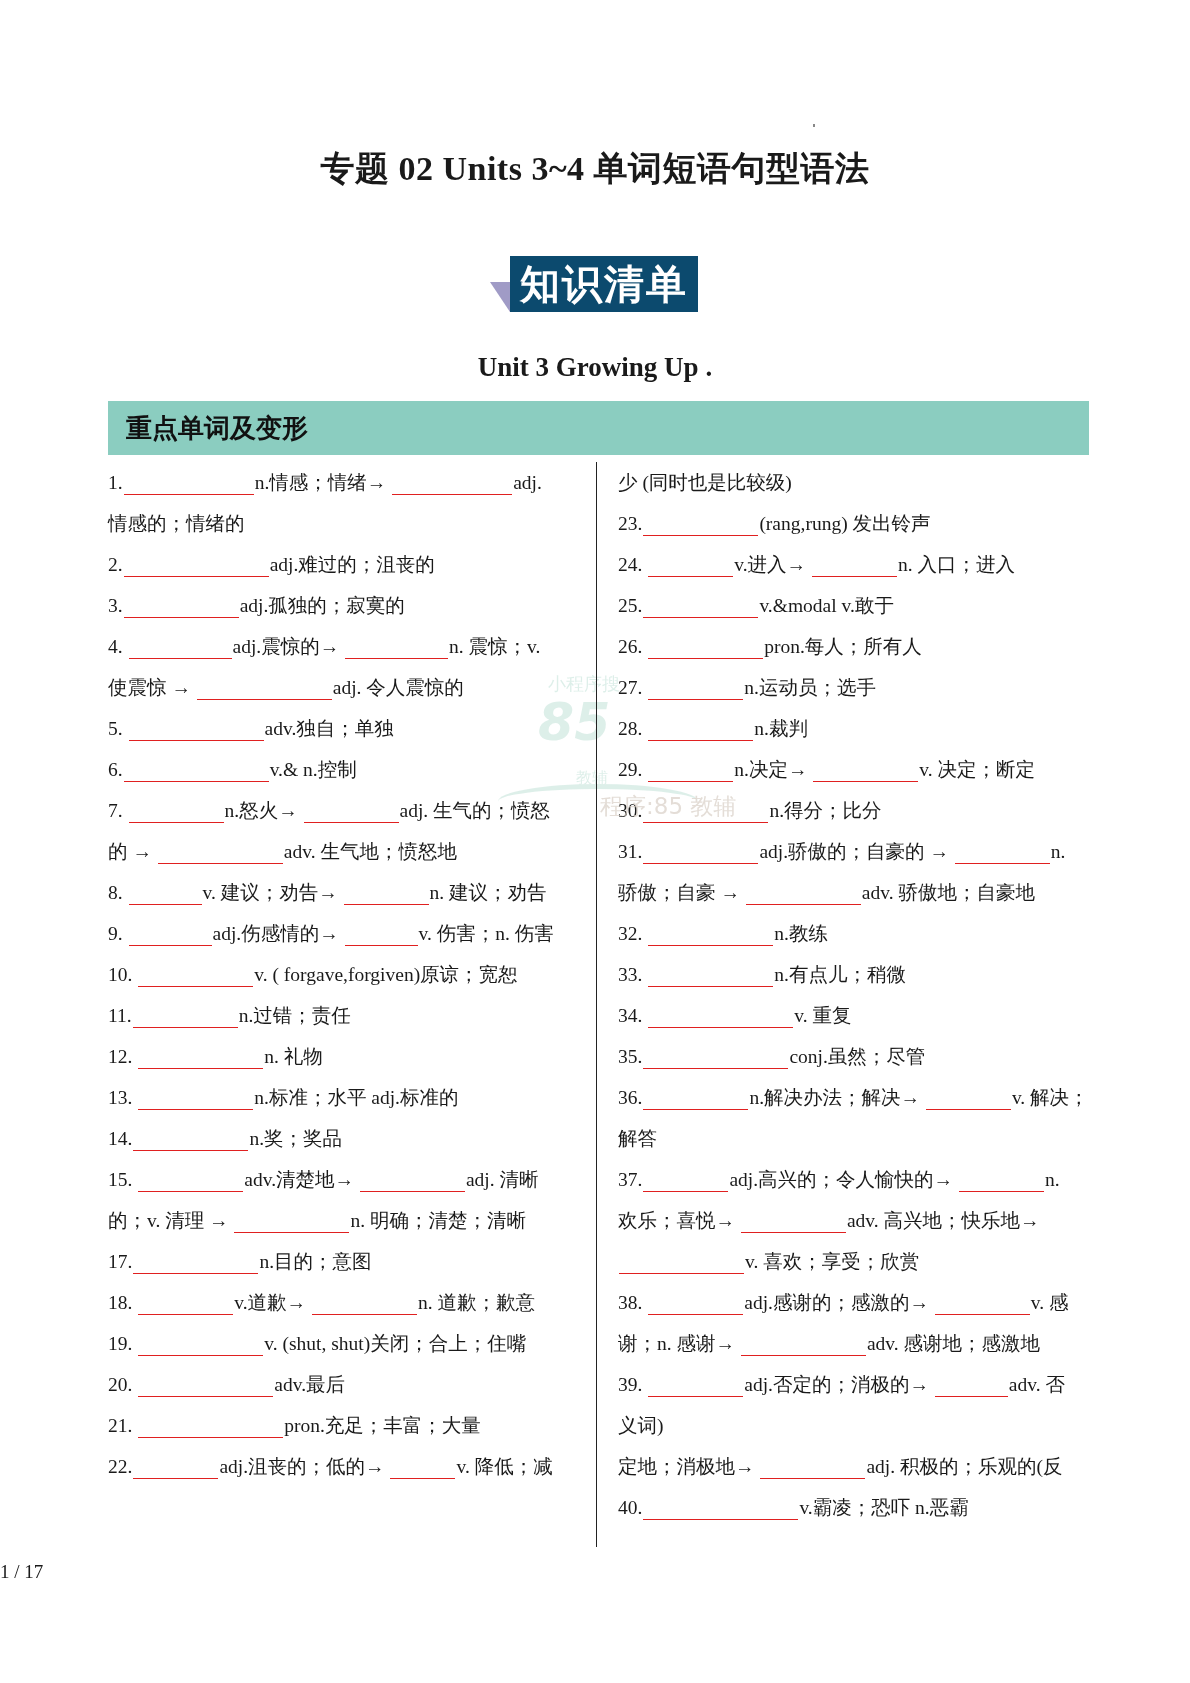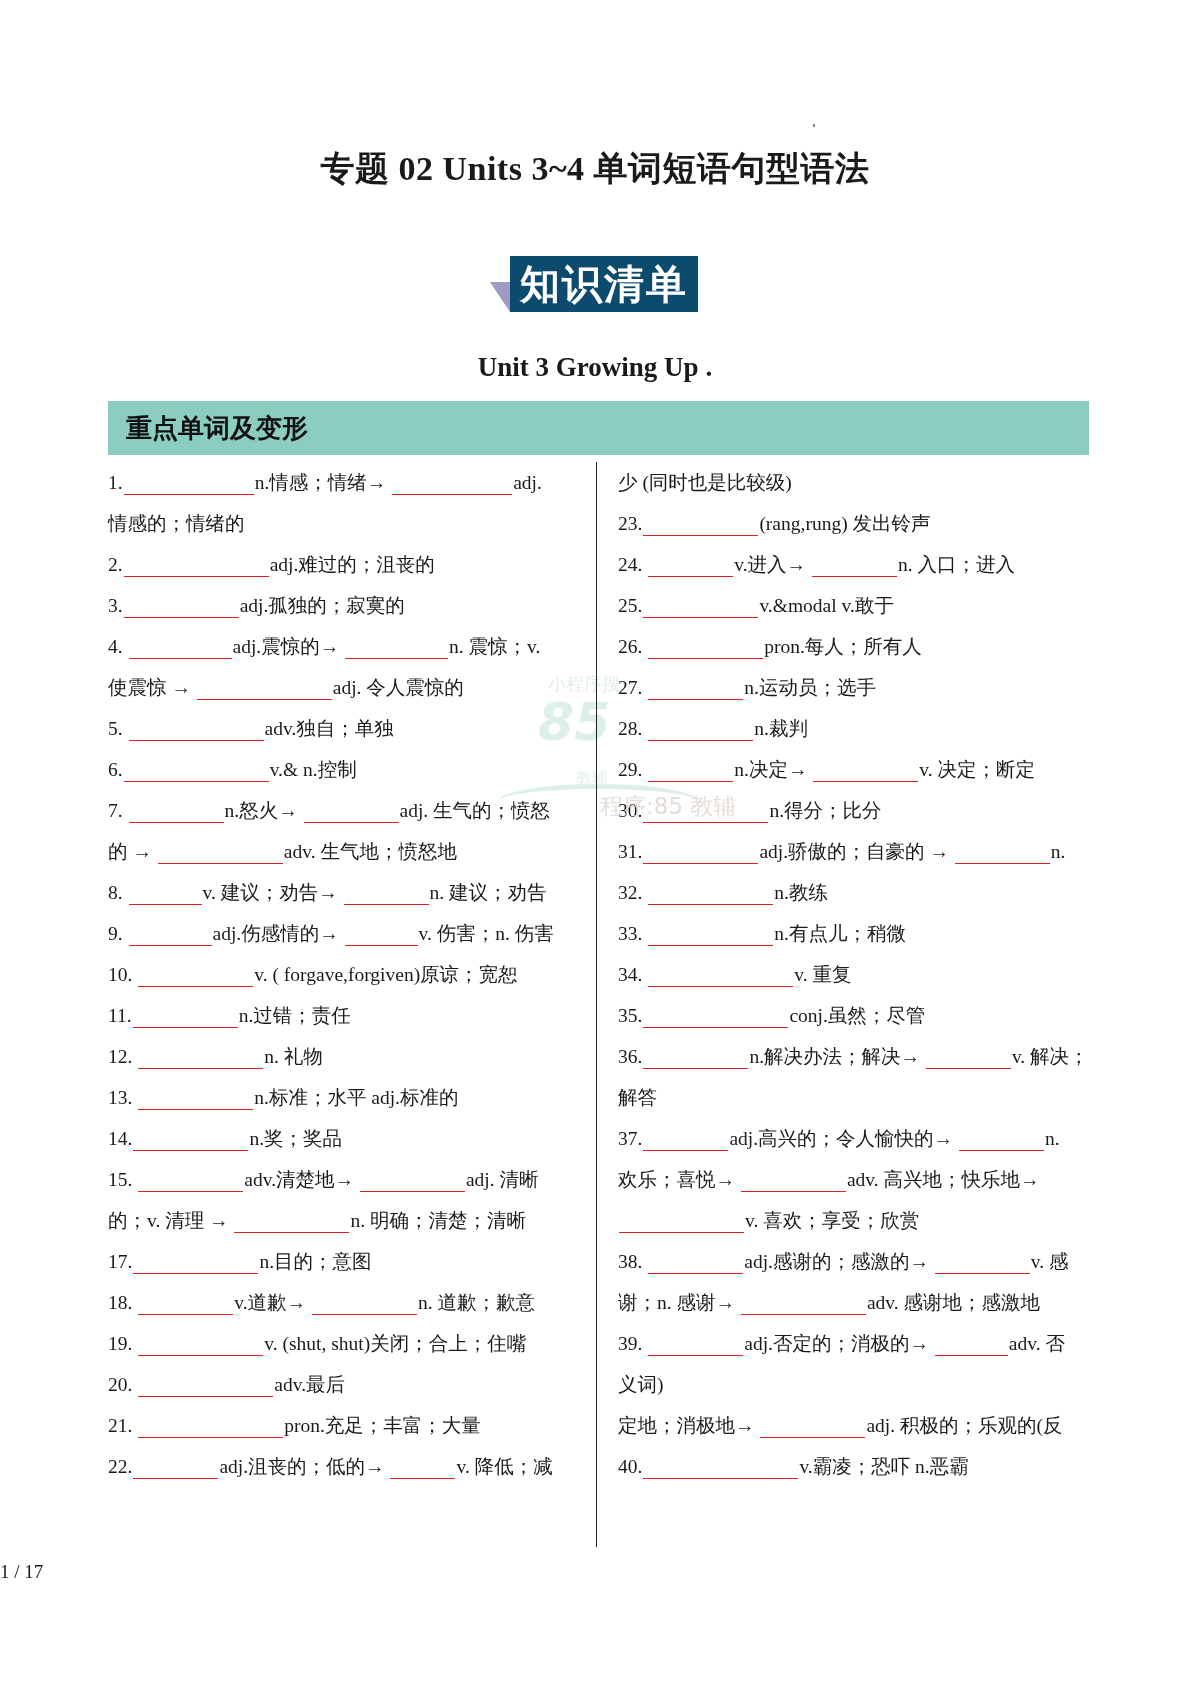--- a/index.html
+++ b/index.html
@@ -124,20 +124,21 @@
     <div class="line"><span>少 (同时也是比较级)</span></div>
     <div class="line"><span>23.</span><span class="blank" style="width: 115px;"></span><span>(rang,rung) 发出铃声</span></div>
     <div class="line"><span>24. </span><span class="blank" style="width: 85px;"></span><span>v.进入→ </span><span class="blank" style="width: 85px;"></span><span>n. 入口；进入</span></div>
     <div class="line"><span>25.</span><span class="blank" style="width: 115px;"></span><span>v.&amp;modal v.敢于</span></div>
     <div class="line"><span>26. </span><span class="blank" style="width: 115px;"></span><span>pron.每人；所有人</span></div>
     <div class="line"><span>27. </span><span class="blank" style="width: 95px;"></span><span>n.运动员；选手</span></div>
     <div class="line"><span>28. </span><span class="blank" style="width: 105px;"></span><span>n.裁判</span></div>
     <div class="line"><span>29. </span><span class="blank" style="width: 85px;"></span><span>n.决定→ </span><span class="blank" style="width: 105px;"></span><span>v. 决定；断定</span></div>
     <div class="line"><span>30.</span><span class="blank" style="width: 125px;"></span><span>n.得分；比分</span></div>
     <div class="line"><span>31.</span><span class="blank" style="width: 115px;"></span><span>adj.骄傲的；自豪的 → </span><span class="blank" style="width: 95px;"></span><span>n.</span></div>
+    <div class="line"><span>骄傲；自豪 → </span><span class="blank" style="width: 115px;"></span><span>adv. 骄傲地；自豪地</span></div>
     <div class="line"><span>32. </span><span class="blank" style="width: 125px;"></span><span>n.教练</span></div>
     <div class="line"><span>33. </span><span class="blank" style="width: 125px;"></span><span>n.有点儿；稍微</span></div>
     <div class="line"><span>34. </span><span class="blank" style="width: 145px;"></span><span>v. 重复</span></div>
     <div class="line"><span>35.</span><span class="blank" style="width: 145px;"></span><span>conj.虽然；尽管</span></div>
     <div class="line"><span>36.</span><span class="blank" style="width: 105px;"></span><span>n.解决办法；解决→ </span><span class="blank" style="width: 85px;"></span><span>v. 解决；</span></div>
     <div class="line"><span>解答</span></div>
     <div class="line"><span>37.</span><span class="blank" style="width: 85px;"></span><span>adj.高兴的；令人愉快的→ </span><span class="blank" style="width: 85px;"></span><span>n.</span></div>
     <div class="line"><span>欢乐；喜悦→ </span><span class="blank" style="width: 105px;"></span><span>adv. 高兴地；快乐地→</span></div>
     <div class="line"><span class="blank" style="width: 125px;"></span><span>v. 喜欢；享受；欣赏</span></div>
     <div class="line"><span>38. </span><span class="blank" style="width: 95px;"></span><span>adj.感谢的；感激的→ </span><span class="blank" style="width: 95px;"></span><span>v. 感</span></div>

